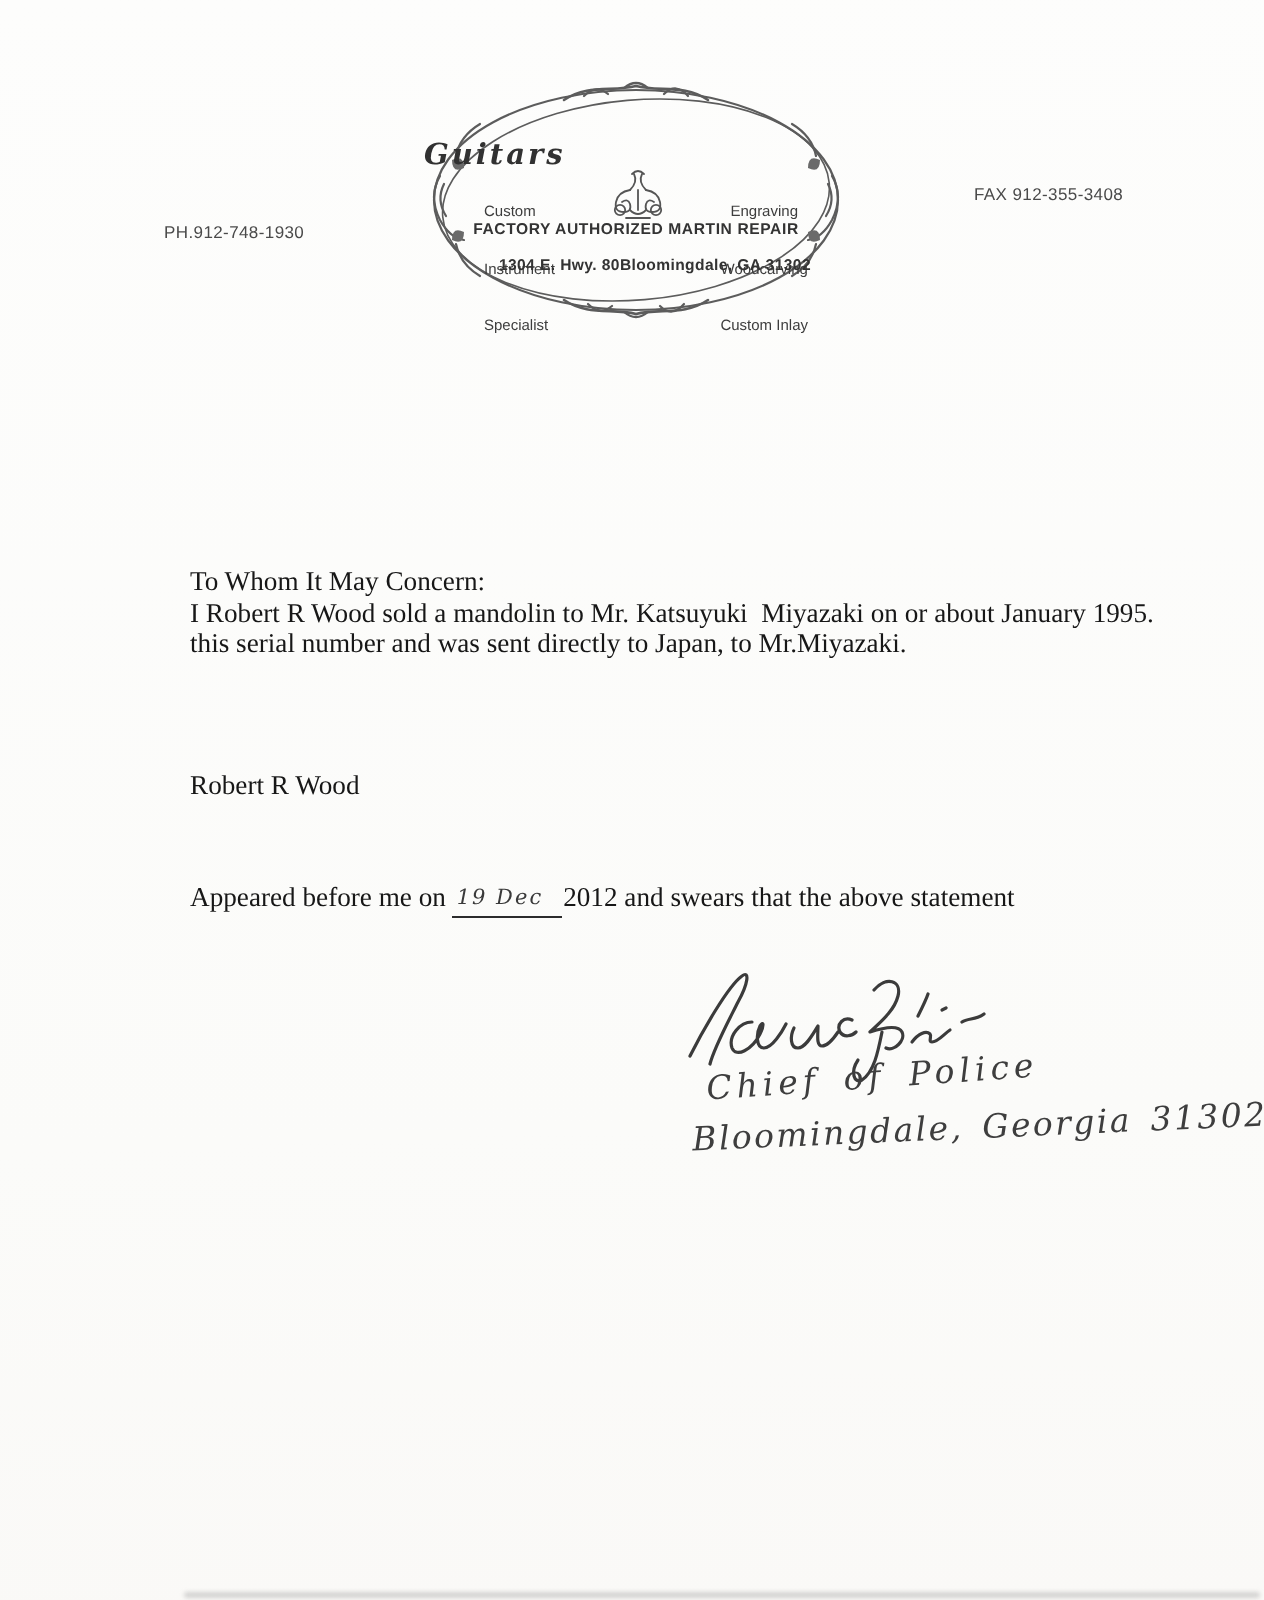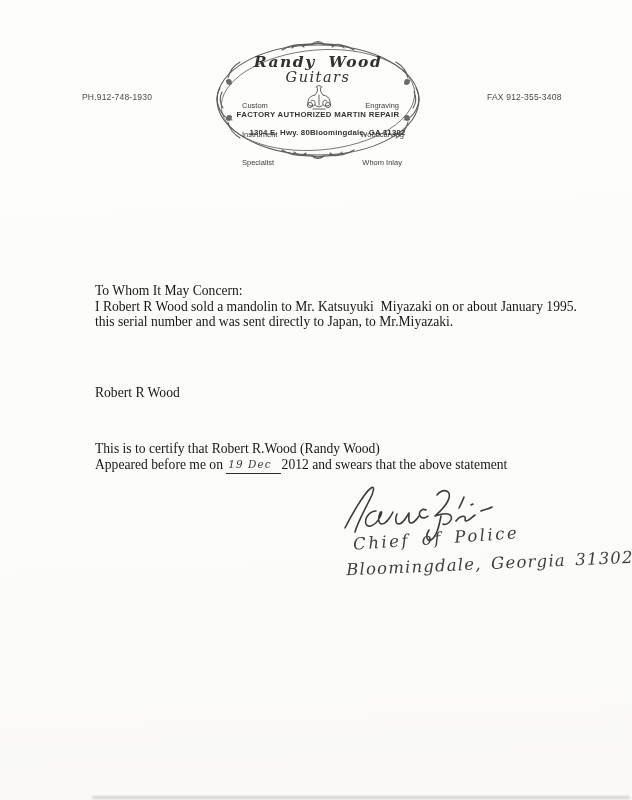--- a/index.html
+++ b/index.html
@@ -8,32 +8,32 @@
     background:linear-gradient(178deg,#fdfdfc 0%,#fbfbf9 70%,#faf9f7 100%);
     overflow:hidden;
     font-family:"Liberation Serif",serif;color:#1b1b1b;
   }
   
   .lh-contact{
     position:absolute;top:92px;
     font-family:"Liberation Sans",sans-serif;font-size:8.5px;
     color:#4a4a4a;letter-spacing:.2px;white-space:pre;
   }
-  .lh-phone{left:82px;}
+  .lh-phone{left:82px;margin-top:19px;}
   .lh-fax{left:487px;}
   .logo{position:absolute;left:212px;top:40px;width:212px;height:120px;}
   .logo svg.border{position:absolute;left:0;top:0;}
   .logo-name1{
     position:absolute;top:12px;left:0;width:100%;text-align:center;
     font-family:"DejaVu Serif",serif;font-style:italic;font-weight:bold;
     font-size:15.5px;color:#313131;letter-spacing:1.5px;word-spacing:6px;white-space:pre;
   }
   .logo-name2{
-    position:absolute;top:29px;left:0;width:100%;text-align:center;
-    font-family:"DejaVu Serif",serif;font-style:italic;font-weight:normal;
+    position:absolute;top:29px;left:0;width:100%;text-align:left;
+    font-family:"DejaVu Serif",serif;font-style:italic;font-weight:bold;
     font-size:14.5px;color:#313131;letter-spacing:1.5px;white-space:pre;
   }
   .logo-cols{
     position:absolute;top:42px;left:30px;right:20px;height:30px;
     display:flex;justify-content:space-between;align-items:flex-start;
   }
   .logo-col{
     font-family:"Liberation Sans",sans-serif;font-size:7.5px;line-height:9.5px;
     color:#3d3d3d;white-space:pre;
   }
@@ -113,21 +113,20 @@
           <path d="M8 48 q-6 10 0 22 q5 9 12 10 M10 52 q-4 8 1 16"></path>
           <path d="M204 48 q6 10 0 22 q-5 9 -12 10 M202 52 q4 8 -1 16"></path>
           <path d="M28 22 q-10 6 -12 16 M184 22 q10 6 12 16"></path>
           <path d="M28 98 q-10 -6 -12 -16 M184 98 q10 -6 12 -16"></path>
 
           <path d="M14 40 q6 -3 6 4 q-6 3 -6 -4 Z M14 80 q6 3 6 -4 q-6 -3 -6 4 Z" fill="#6a6a6a" stroke="none"></path>
           <path d="M198 40 q-6 -3 -6 4 q6 3 6 -4 Z M198 80 q-6 3 -6 -4 q6 -3 6 4 Z" fill="#6a6a6a" stroke="none"></path>
         </g>
       </svg>
 
-      <div class="logo-name1">Randy Wood</div>
       <div class="logo-name2">Guitars</div>
 
       <div class="logo-cols">
         <div class="logo-col left">
           <div>Custom</div>
           <div>Instrument</div>
           <div>Specialist</div>
         </div>
         <svg class="logo-ornament" width="30" height="28" viewBox="0 0 30 28">
           <g fill="none" stroke="#555" stroke-width="0.9" stroke-linecap="round">
@@ -135,41 +134,40 @@
             <path d="M11 11 q-6 1 -7 6 q-1 5 4 5 q4 0 3 -4 q-1 -3 -4 -1"></path>
             <path d="M19 11 q6 1 7 6 q1 5 -4 5 q-4 0 -3 -4 q1 -3 4 -1"></path>
             <path d="M15 11 v10 M11 21 q4 4 8 0 M9 25 h12"></path>
             <circle cx="6" cy="21" r="2.6"></circle>
               <circle cx="24" cy="21" r="2.6"></circle>
           </g>
         </svg>
         <div class="logo-col right">
           <div>Engraving</div>
           <div>Woodcarving</div>
-          <div>Whom Inlay</div>
+          <div>Custom Inlay</div>
         </div>
       </div>
 
       <div class="logo-factory">FACTORY AUTHORIZED MARTIN REPAIR</div>
       <div class="logo-address">
         <span class="addr-left">1304 E. Hwy. 80</span><span>Bloomingdale, GA 31302</span>
       </div>
     </div>
   </div>
 
   <div class="letter-body">
     <div class="line">To Whom It May Concern:</div>
     <div class="line">I Robert R Wood sold a mandolin to Mr. Katsuyuki  Miyazaki on or about January 1995.</div>
     <div class="line">this serial number and was sent directly to Japan, to Mr.Miyazaki.</div>
   </div>
 
   <div class="signer-name">Robert R Wood</div>
 
   <div class="certification">
-    <div class="line">This is to certify that Robert R.Wood (Randy Wood)</div>
     <div class="line"><span>Appeared before me on </span><span class="cert-date">19 Dec</span><span>2012 and swears that the above statement</span></div>
   </div>
 
   <svg class="signature-scribble" width="152" height="56" viewBox="0 0 152 56">
     <g fill="none" stroke="#3b3b3b" stroke-width="1.6" stroke-linecap="round" stroke-linejoin="round">
       <path d="M2 42 C8 30 21 7 28 2 C32 -1 31 6 26 15 C21 25 14 38 12 46"></path>
       <path d="M33 25 C27 25 21 32 23 38 C25 43 33 39 37 31 C39 27 39 24 37 27 C35 31 35 38 39 38 C43 38 48 30 50 26"></path>
       <path d="M54 28 C52 32 52 38 56 38 C60 38 64 30 66 27 C66 31 65 37 68 37 C71 37 74 33 76 30"></path>
       <path d="M83 24 C79 22 75 26 77 30 C79 33 83 32 85 30"></path>
       <path d="M94 9 C100 2 108 4 106 12 C104 20 96 26 92 30 C98 28 106 26 108 30 C110 34 104 40 100 38"></path>

